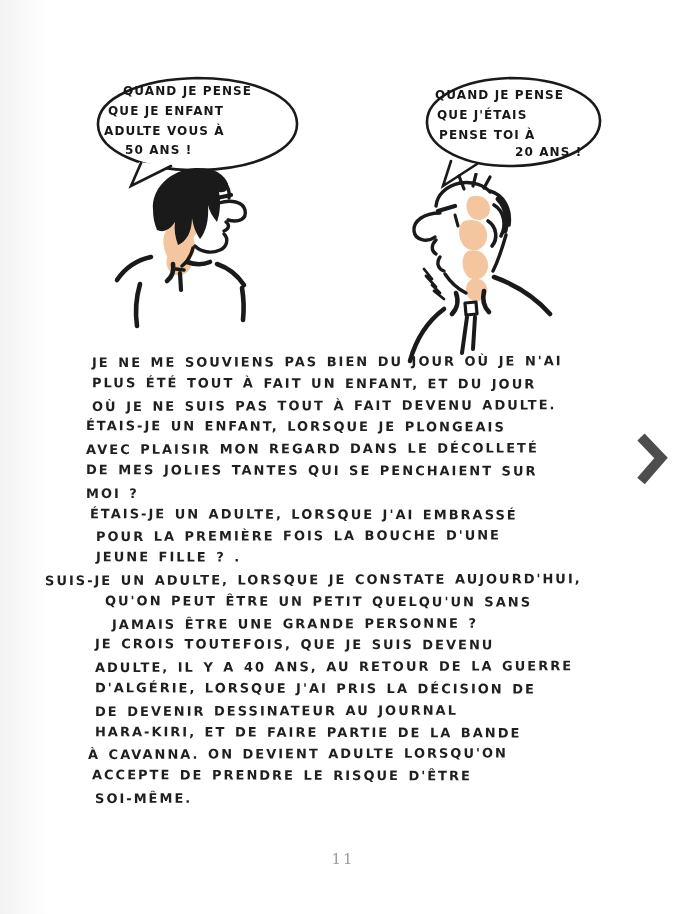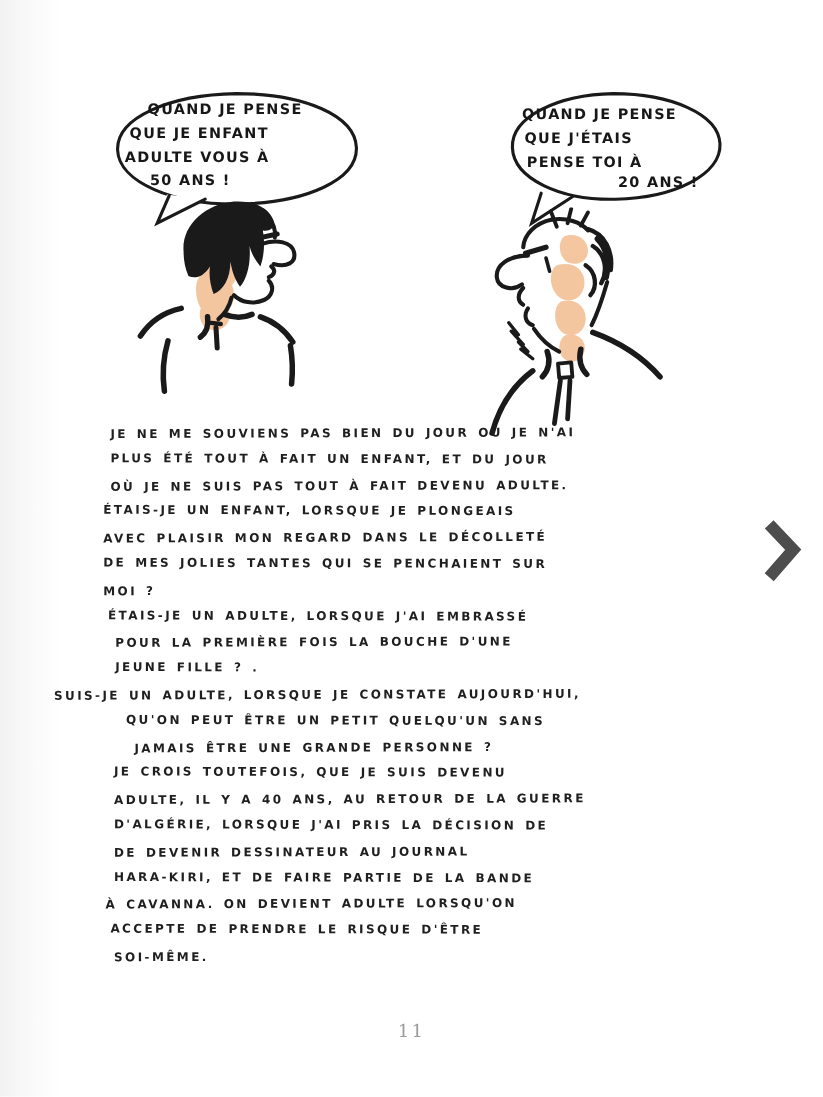--- a/index.html
+++ b/index.html
@@ -22,21 +22,21 @@
   }
   .bubble-left  { left:93px; top:76px;  width:212px; height:118px; }
   .bubble-right { left:423px; top:76px; width:182px; height:118px; }
   
   .char { position:absolute; }
   .char-left  { left:113px; top:158px; width:224px; height:182px; }
   .char-right { left:398px; top:173px; width:184px; height:200px; }
   
   .narration {
     position:absolute; left:45px; top:351px; width:600px;
-    color:#1f1f1f; font-weight:bold; font-size:10px;
+    color:#1f1f1f; font-weight:bold; font-size:13px;
     letter-spacing:2px; word-spacing:2px; white-space:nowrap;
   }
   .narration .tline { height:21.8px; line-height:21.8px; }
   .narration .tline:nth-child(odd)  { transform:rotate(-0.22deg); }
   .narration .tline:nth-child(even) { transform:rotate(0.18deg); }
   .ml0{margin-left:0} .ml41{margin-left:41px} .ml43{margin-left:43px}
   .ml45{margin-left:45px} .ml47{margin-left:47px} .ml50{margin-left:50px}
   .ml51{margin-left:51px} .ml60{margin-left:60px} .ml67{margin-left:67px}
   
   .pagenum {

